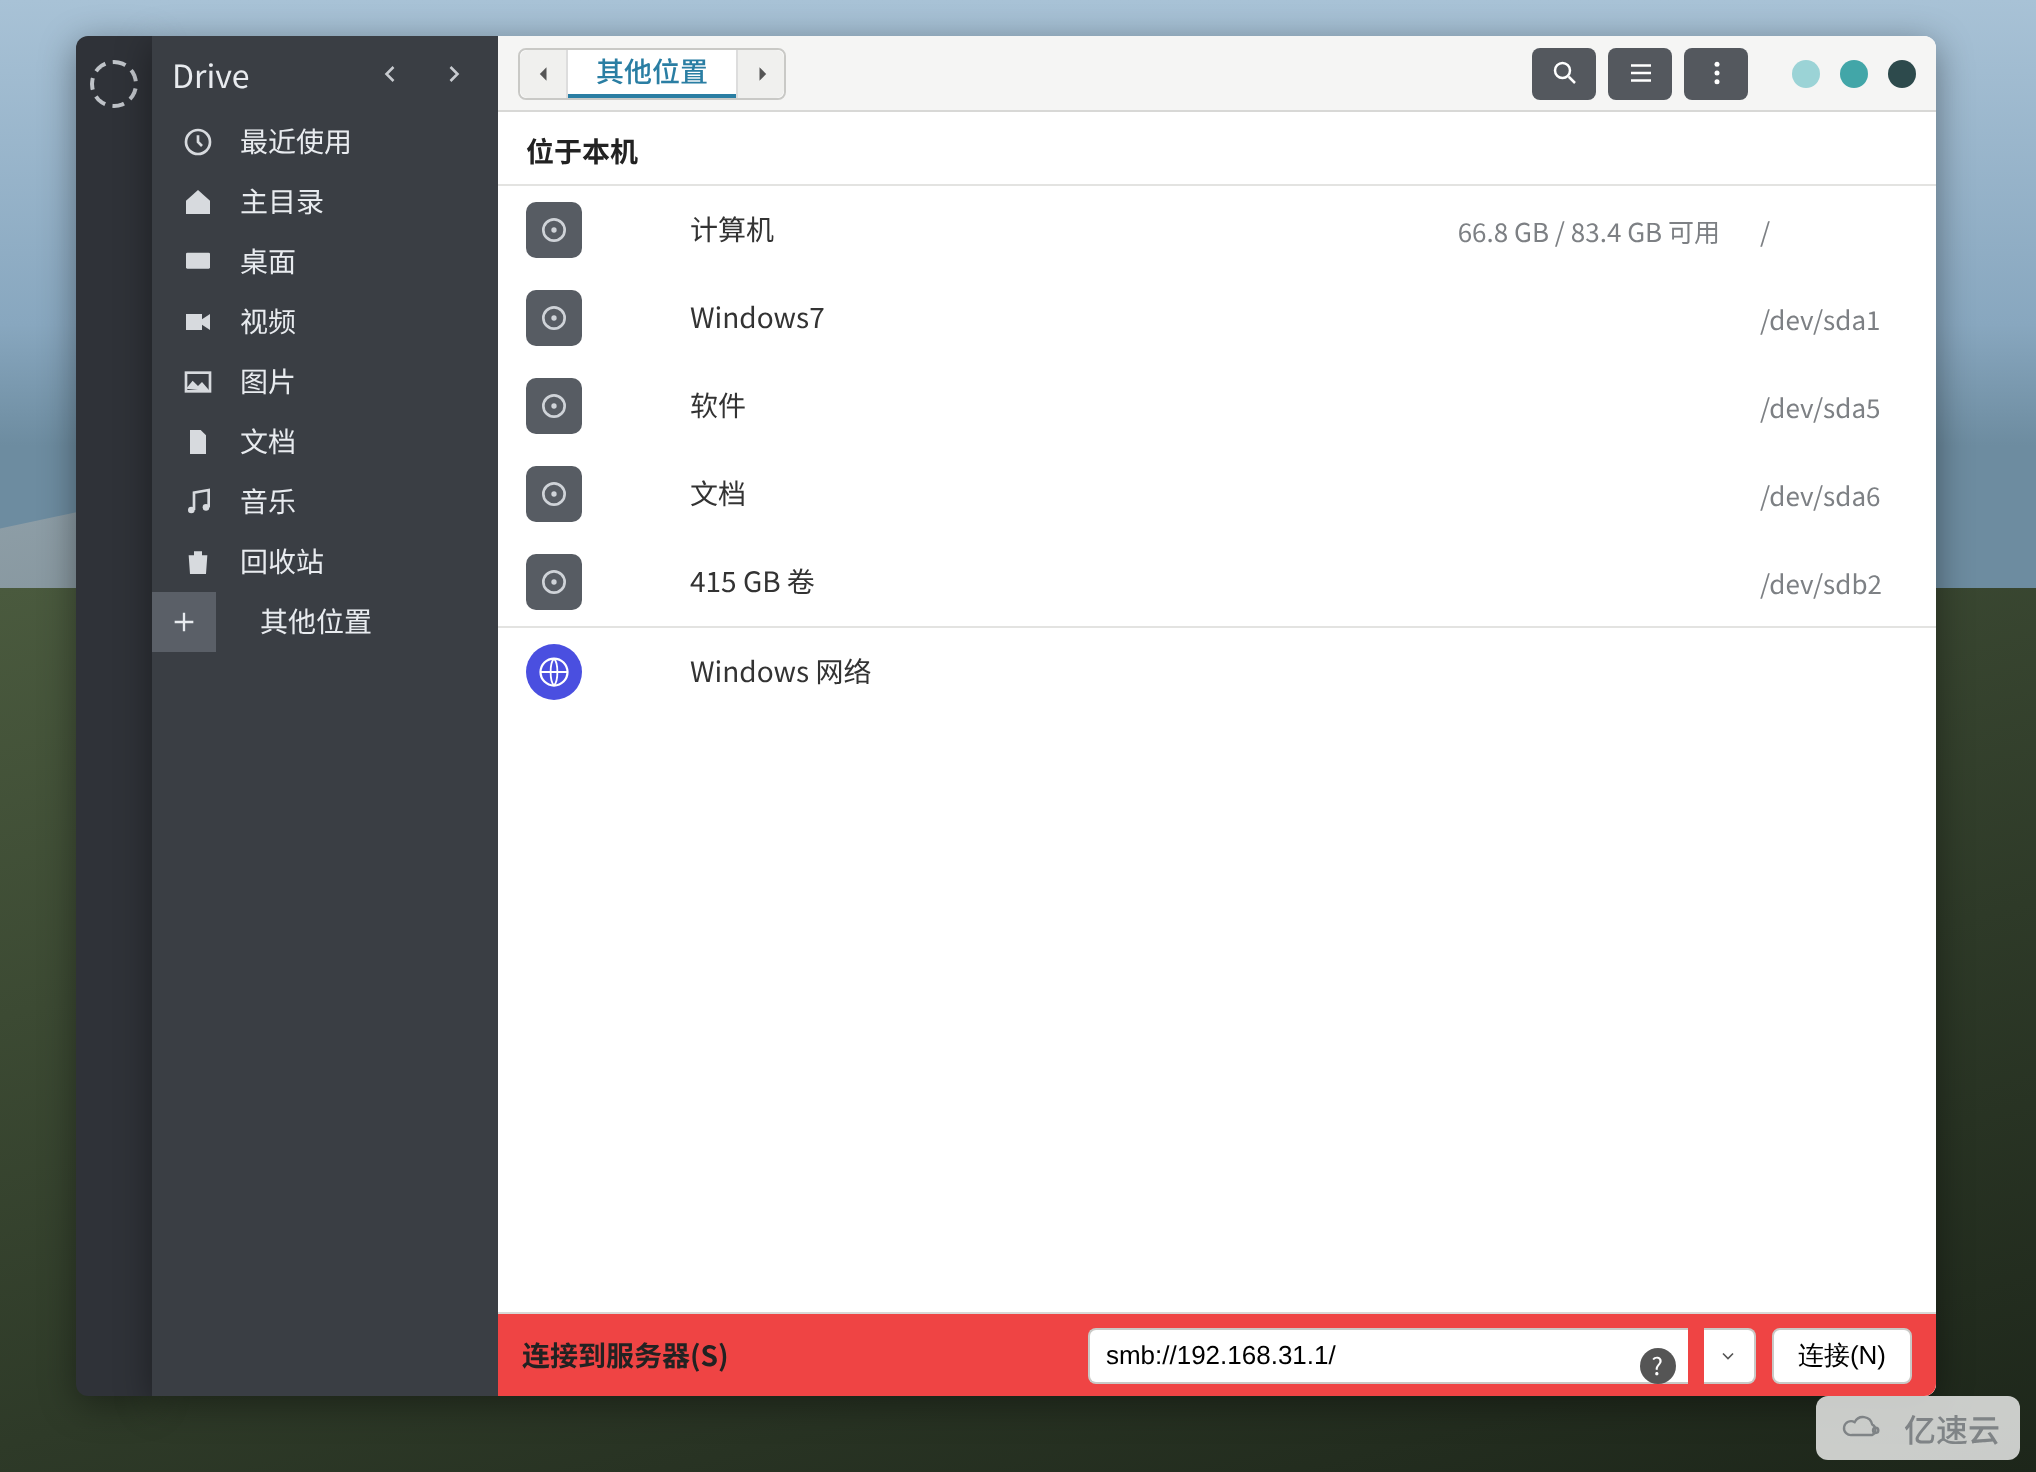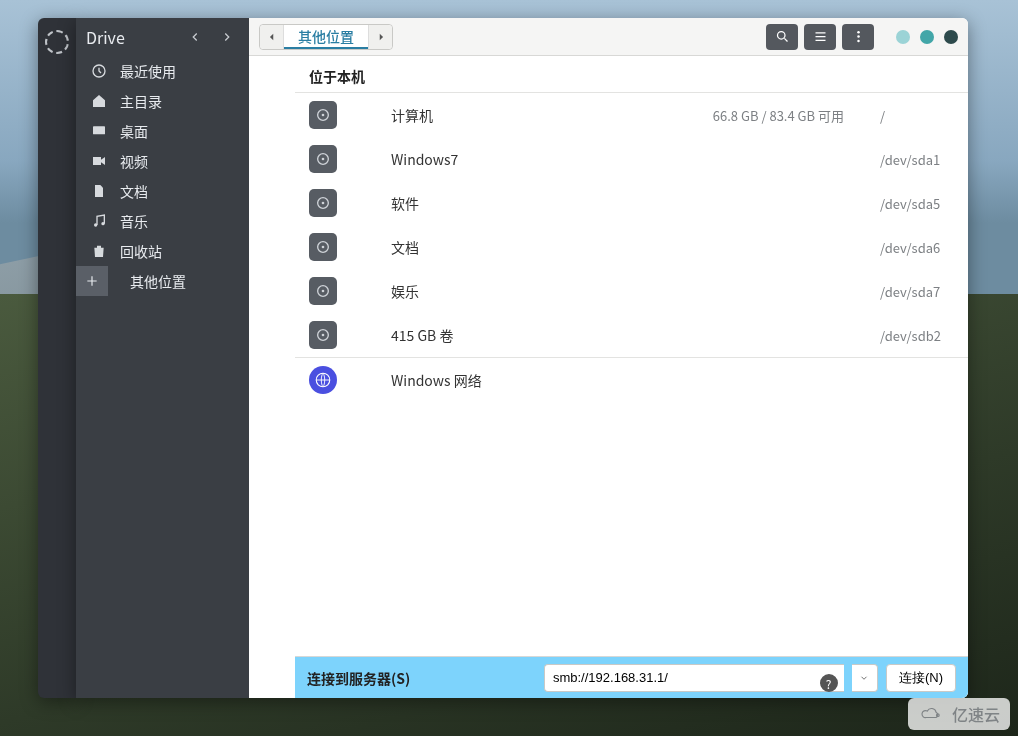--- a/index.html
+++ b/index.html
@@ -71,21 +71,21 @@
     width:32px; height:26px; border:none; border-radius:4px; background:#54585e;
     color:#fff; display:flex; align-items:center; justify-content:center; cursor:pointer;
   }
   .sq-btn svg { width:15px; height:15px; }
   .win-dot { width:14px; height:14px; border-radius:50%; margin-left:4px; cursor:pointer; }
   .win-dot.min { background:#9bd3d6; }
   .win-dot.max { background:#42a6a8; }
   .win-dot.close { background:#2d4a4c; }
 
   
-  .body-row { display:flex; flex:1; min-height:0;gap:46px; }
+  .body-row { display:flex; flex:1; min-height:0; }
   .sidebar {
     width:173px; background:#3a3e44; color:#e8ebef;
     display:flex; flex-direction:column; font-size:14px;
   }
   .side-item {
     display:flex; align-items:center; gap:12px; padding:6px 14px 6px 14px;
     height:30px; cursor:pointer;
   }
   .side-item .ic { width:18px; display:flex; justify-content:center; opacity:.9; }
   .side-item.active { }
@@ -104,33 +104,33 @@
     display:flex; align-items:center; height:44px; padding:0 18px 0 14px;
     gap:16px; cursor:pointer; font-size:14px; color:#333;
   }
   .row .vol-ic {
     width:28px; height:28px; border-radius:5px; background:#575c63;
     display:flex; align-items:center; justify-content:center;
   }
   .row .vol-ic svg { width:16px; height:16px; }
   .row .name { flex:0 0 auto;margin-left:38px; }
   .row .spacer { flex:1; }
-  .row .meta { color:#7d8084; font-size:13px; margin-right:20px; }
+  .row .meta { color:#7d8084; font-size:13px; margin-right:4px; }
   .row .path { color:#7d8084; font-size:13px; min-width:70px; text-align:left; }
   .net-ic {
     width:28px; height:28px; border-radius:50%; background:#4a4fe0;
     display:flex; align-items:center; justify-content:center;
   }
   .net-ic svg { width:18px; height:18px; }
 
   .sep { height:1px; background:#e3e3e1; margin:0; }
 
   
   .connect-bar {
-    height:42px; background:#7dd3fc; border-top:1px solid #d8d8d6;
+    height:42px; background:#ef4444; border-top:1px solid #d8d8d6;
     display:flex; align-items:center; padding:0 12px; gap:8px; font-size:14px;
   }
   .connect-bar .label { font-weight:600; color:#222; }
   .connect-bar .spacer { flex:1; }
   .addr-wrap { position:relative; display:flex; align-items:flex-end; }
   .addr-input {
     width:300px; height:28px; border:1px solid #c9c9c6; border-right:none;
     border-radius:4px 0 0 4px; padding:0 28px 0 8px; font-size:13px; outline:none;
   }
   .addr-q {
@@ -258,20 +258,29 @@
             <svg width="16" height="16" viewBox="0 0 24 24">
               <rect x="3" y="6" width="12" height="12" fill="#e8ebef"></rect>
               <path d="M15 10l6-4v12l-6-4z" fill="#e8ebef"></path>
             </svg>
           </span>
         <span>视频</span>
       </div>
       <div class="side-item">
         <span class="ic">
             <svg width="16" height="16" viewBox="0 0 24 24">
+              <rect x="3" y="5" width="18" height="14" fill="none" stroke="#e8ebef" stroke-width="2"></rect>
+              <path d="M3 17l5-6 4 4 3-3 6 7" fill="#e8ebef"></path>
+            </svg>
+          </span>
+        <span>图片</span>
+      </div>
+      <div class="side-item">
+        <span class="ic">
+            <svg width="16" height="16" viewBox="0 0 24 24">
               <path d="M6 3h8l4 4v14H6z" fill="#e8ebef"></path>
             </svg>
           </span>
         <span>文档</span>
       </div>
       <div class="side-item">
         <span class="ic">
             <svg width="16" height="16" viewBox="0 0 24 24">
               <path d="M9 18V5l11-2v13" stroke="#e8ebef" stroke-width="2" fill="none"></path>
               <circle cx="7" cy="18" r="2.5" fill="#e8ebef"></circle>
@@ -339,31 +348,20 @@
       <div class="row">
         <div class="vol-ic">
             <svg viewBox="0 0 24 24">
               <circle cx="12" cy="12" r="8" fill="none" stroke="#cfd3d8" stroke-width="2"></circle>
               <circle cx="12" cy="12" r="2" fill="#cfd3d8"></circle>
             </svg>
           </div>
         <span class="name">文档</span>
         <span class="spacer"></span>
         <span class="path">/dev/sda6</span>
-      </div>
-      <div class="row">
-        <div class="vol-ic">
-            <svg viewBox="0 0 24 24">
-              <circle cx="12" cy="12" r="8" fill="none" stroke="#cfd3d8" stroke-width="2"></circle>
-              <circle cx="12" cy="12" r="2" fill="#cfd3d8"></circle>
-            </svg>
-          </div>
-        <span class="name">娱乐</span>
-        <span class="spacer"></span>
-        <span class="path">/dev/sda7</span>
       </div>
       <div class="row">
         <div class="vol-ic">
             <svg viewBox="0 0 24 24">
               <circle cx="12" cy="12" r="8" fill="none" stroke="#cfd3d8" stroke-width="2"></circle>
               <circle cx="12" cy="12" r="2" fill="#cfd3d8"></circle>
             </svg>
           </div>
         <span class="name">415 GB 卷</span>
         <span class="spacer"></span>

